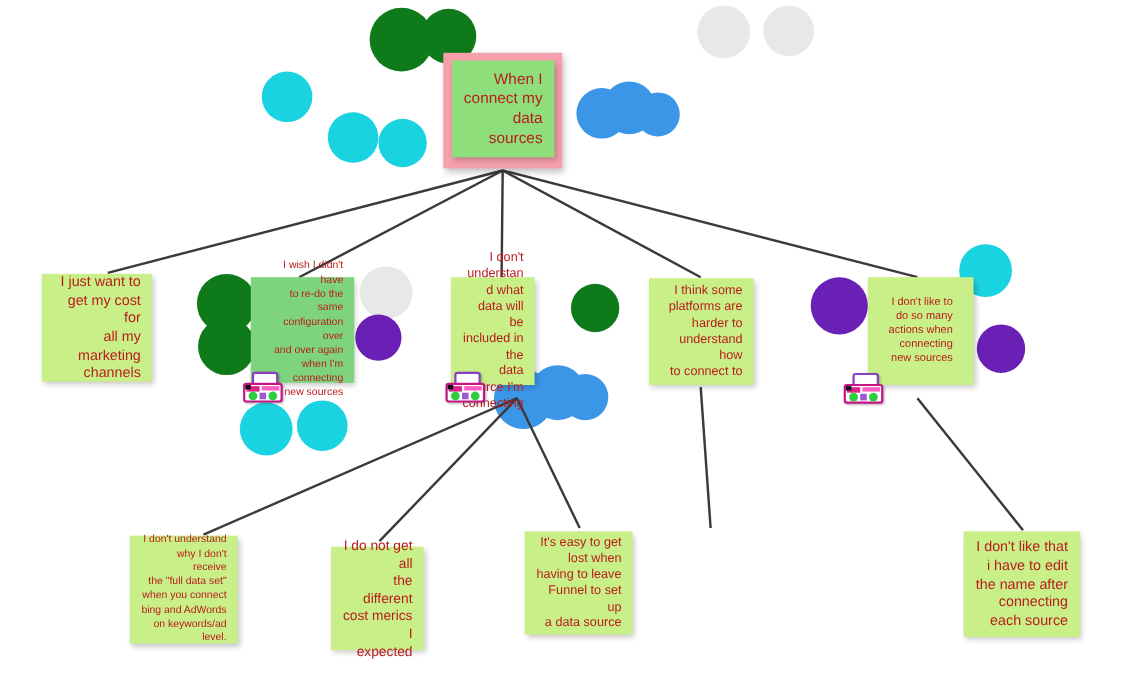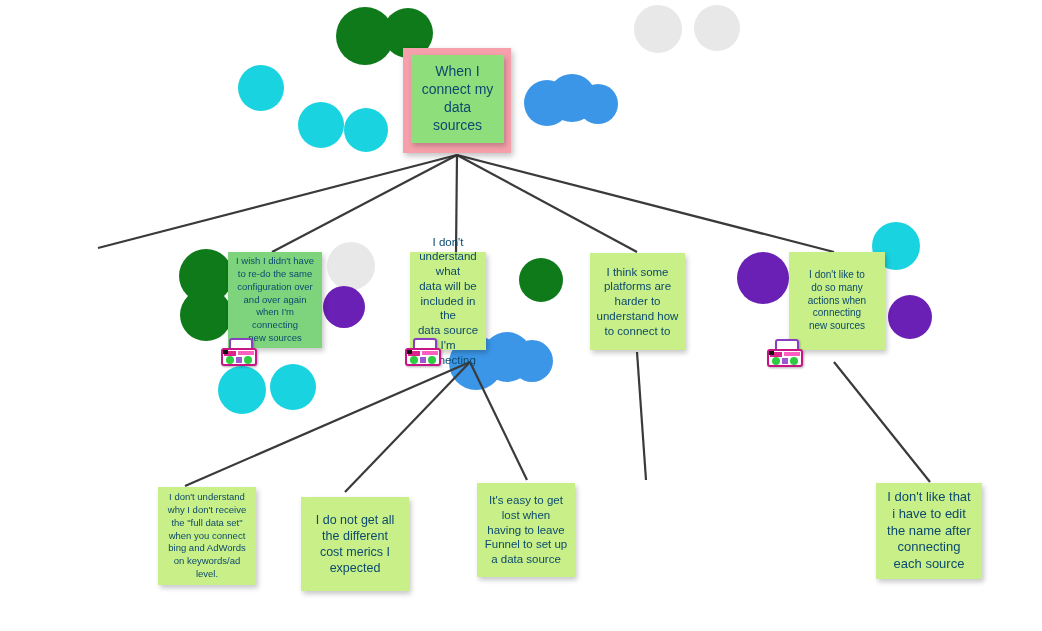--- a/index.html
+++ b/index.html
@@ -16,23 +16,23 @@
 
   
   #links{position:absolute;left:0;top:0;width:1042px;height:631px;}
   #links line{stroke:#3a3a3a;stroke-width:2.2;}
 
   
   .note{
     position:absolute;
     box-sizing:border-box;
     display:flex;align-items:center;justify-content:center;
-    text-align:center;
-    color:#0c4a6e;
-    padding:6px 4px;
+    text-align:right;
+    color:#b91c1c;
+    padding:6px 10px;
     box-shadow:2px 3px 5px rgba(0,0,0,.22);
     line-height:1.28;
     white-space:pre-line;
     word-break:break-word;
   }
   .note.root{
     font-size:14px;
     background:#8ede7c;
   }
   .rootframe{
@@ -99,20 +99,25 @@
     <line x1="637" y1="352" x2="646" y2="480"></line>
     <line x1="834" y1="362" x2="930" y2="482"></line>
   </svg>
 
   <div class="rootframe" style="left:403px;top:48px;width:108px;height:105px;"></div>
   <div class="note root" style="left:411px;top:55px;width:93px;height:88px;">When I
 connect my
 data
 sources</div>
 
+  <div class="note lvl2" style="left:38px;top:249px;width:100px;height:98px;">I just want to
+get my cost for
+all my
+marketing
+channels</div>
 
   <div class="note lvl2 alt" style="left:228px;top:252px;width:94px;height:96px;">I wish I didn't have
 to re-do the same
 configuration over
 and over again
 when I'm connecting
 new sources</div>
 
   <div class="note lvl2" style="left:410px;top:252px;width:76px;height:98px;font-size:11.5px;">I don't
 understand what
@@ -126,29 +131,29 @@
 harder to
 understand how
 to connect to</div>
 
   <div class="note lvl2" style="left:789px;top:252px;width:96px;height:98px;font-size:10px;">I don't like to
 do so many
 actions when
 connecting
 new sources</div>
 
-  <div class="note lvl3 small" style="left:118px;top:487px;width:98px;height:98px;margin-left:40px;">I don't understand
+  <div class="note lvl3 small" style="left:118px;top:487px;width:98px;height:98px;">I don't understand
 why I don't receive
 the "full data set"
 when you connect
 bing and AdWords
 on keywords/ad
 level.</div>
 
-  <div class="note lvl3" style="left:301px;top:497px;width:108px;height:94px;font-size:12.5px;">I do not get all
+  <div class="note lvl3" style="left:301px;top:497px;width:84px;height:94px;font-size:12.5px;">I do not get all
 the different
 cost merics I
 expected</div>
 
   <div class="note lvl3" style="left:477px;top:483px;width:98px;height:94px;font-size:11.5px;">It's easy to get
 lost when
 having to leave
 Funnel to set up
 a data source</div>
 

